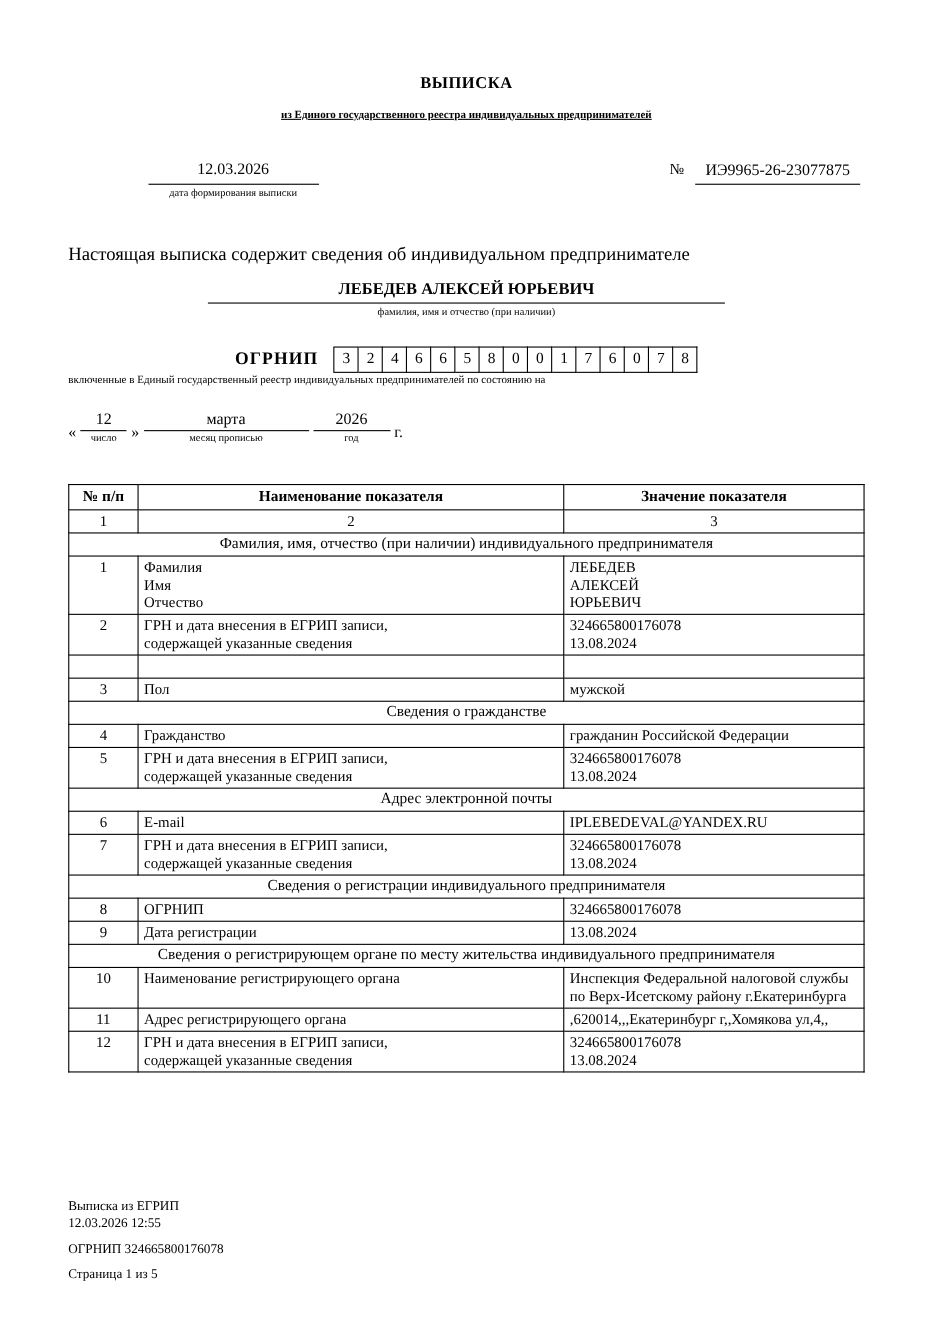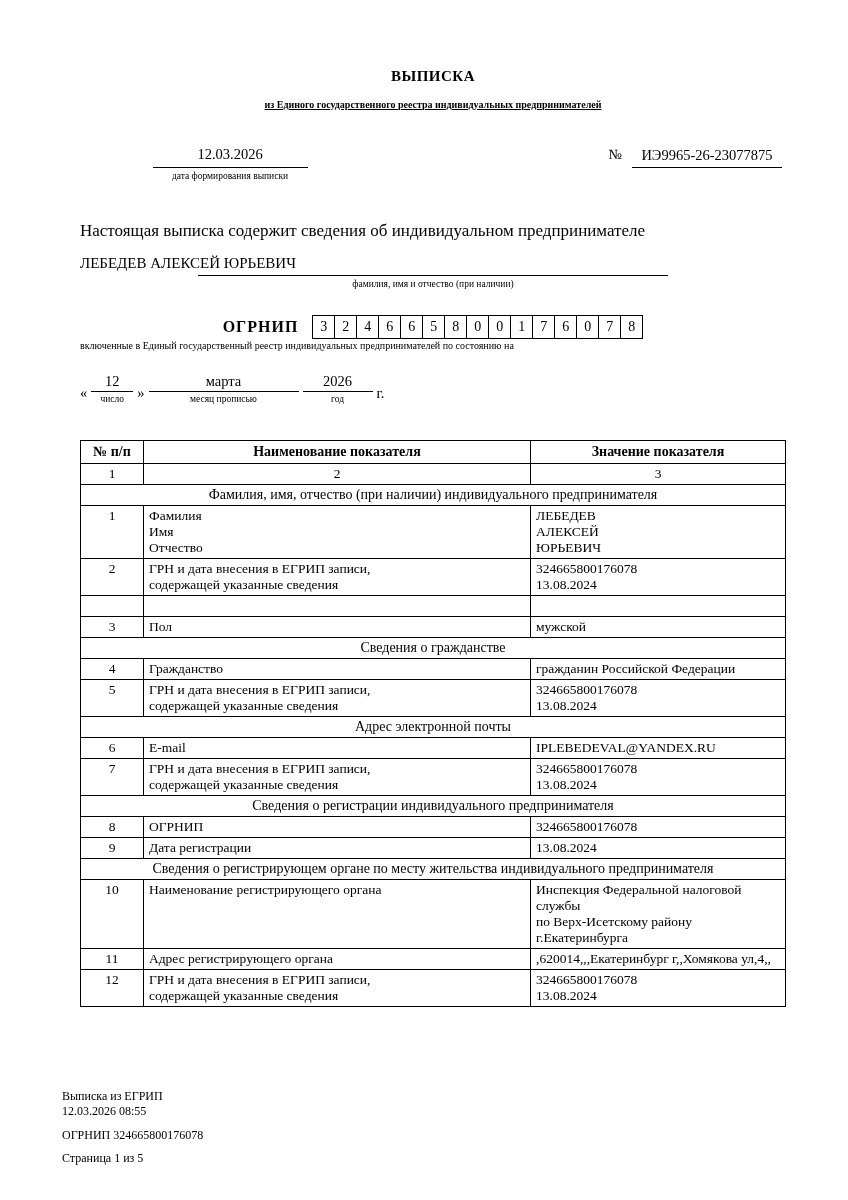--- a/index.html
+++ b/index.html
@@ -15,21 +15,21 @@
     position: relative;
   }
   .page {
     width: 848px;
     height: 1200px;
     position: relative;
     box-sizing: border-box;
     padding: 0;
   }
   .content {
-    padding: 56px 62px 0 80px;
+    padding: 56px 62px 0 62px;
   }
   .title-main {
     text-align: center;
     font-weight: bold;
     font-size: 15px;
     letter-spacing: 0.5px;
     margin-top: 12px;
   }
   .title-sub {
     text-align: center;
@@ -88,22 +88,24 @@
     border-bottom: 1px solid #000;
     width: 150px;
     height: 1px;
     margin-top: 2px;
   }
   .para {
     font-size: 17px;
     margin-top: 40px;
   }
   .fio-line {
+    text-align: center;
     font-size: 15px;
     margin-top: 14px;
+    font-weight: bold;
   }
   .fio-rule {
     border-bottom: 1px solid #000;
     width: 470px;
     margin: 2px auto 0 auto;
     height: 1px;
   }
   .fio-caption {
     text-align: center;
     font-size: 9.5px;
@@ -438,18 +440,18 @@
             </td>
           </tr>
         </tbody>
     </table>
 
   </div>
 
   <div class="footer">
     <div class="left">
       <div>Выписка из ЕГРИП</div>
-      <div>12.03.2026 08:55</div>
+      <div>12.03.2026 12:55</div>
     </div>
     <div class="center">ОГРНИП 324665800176078</div>
     <div class="right">Страница 1 из 5</div>
   </div>
 </div>
 
 </body></html>

